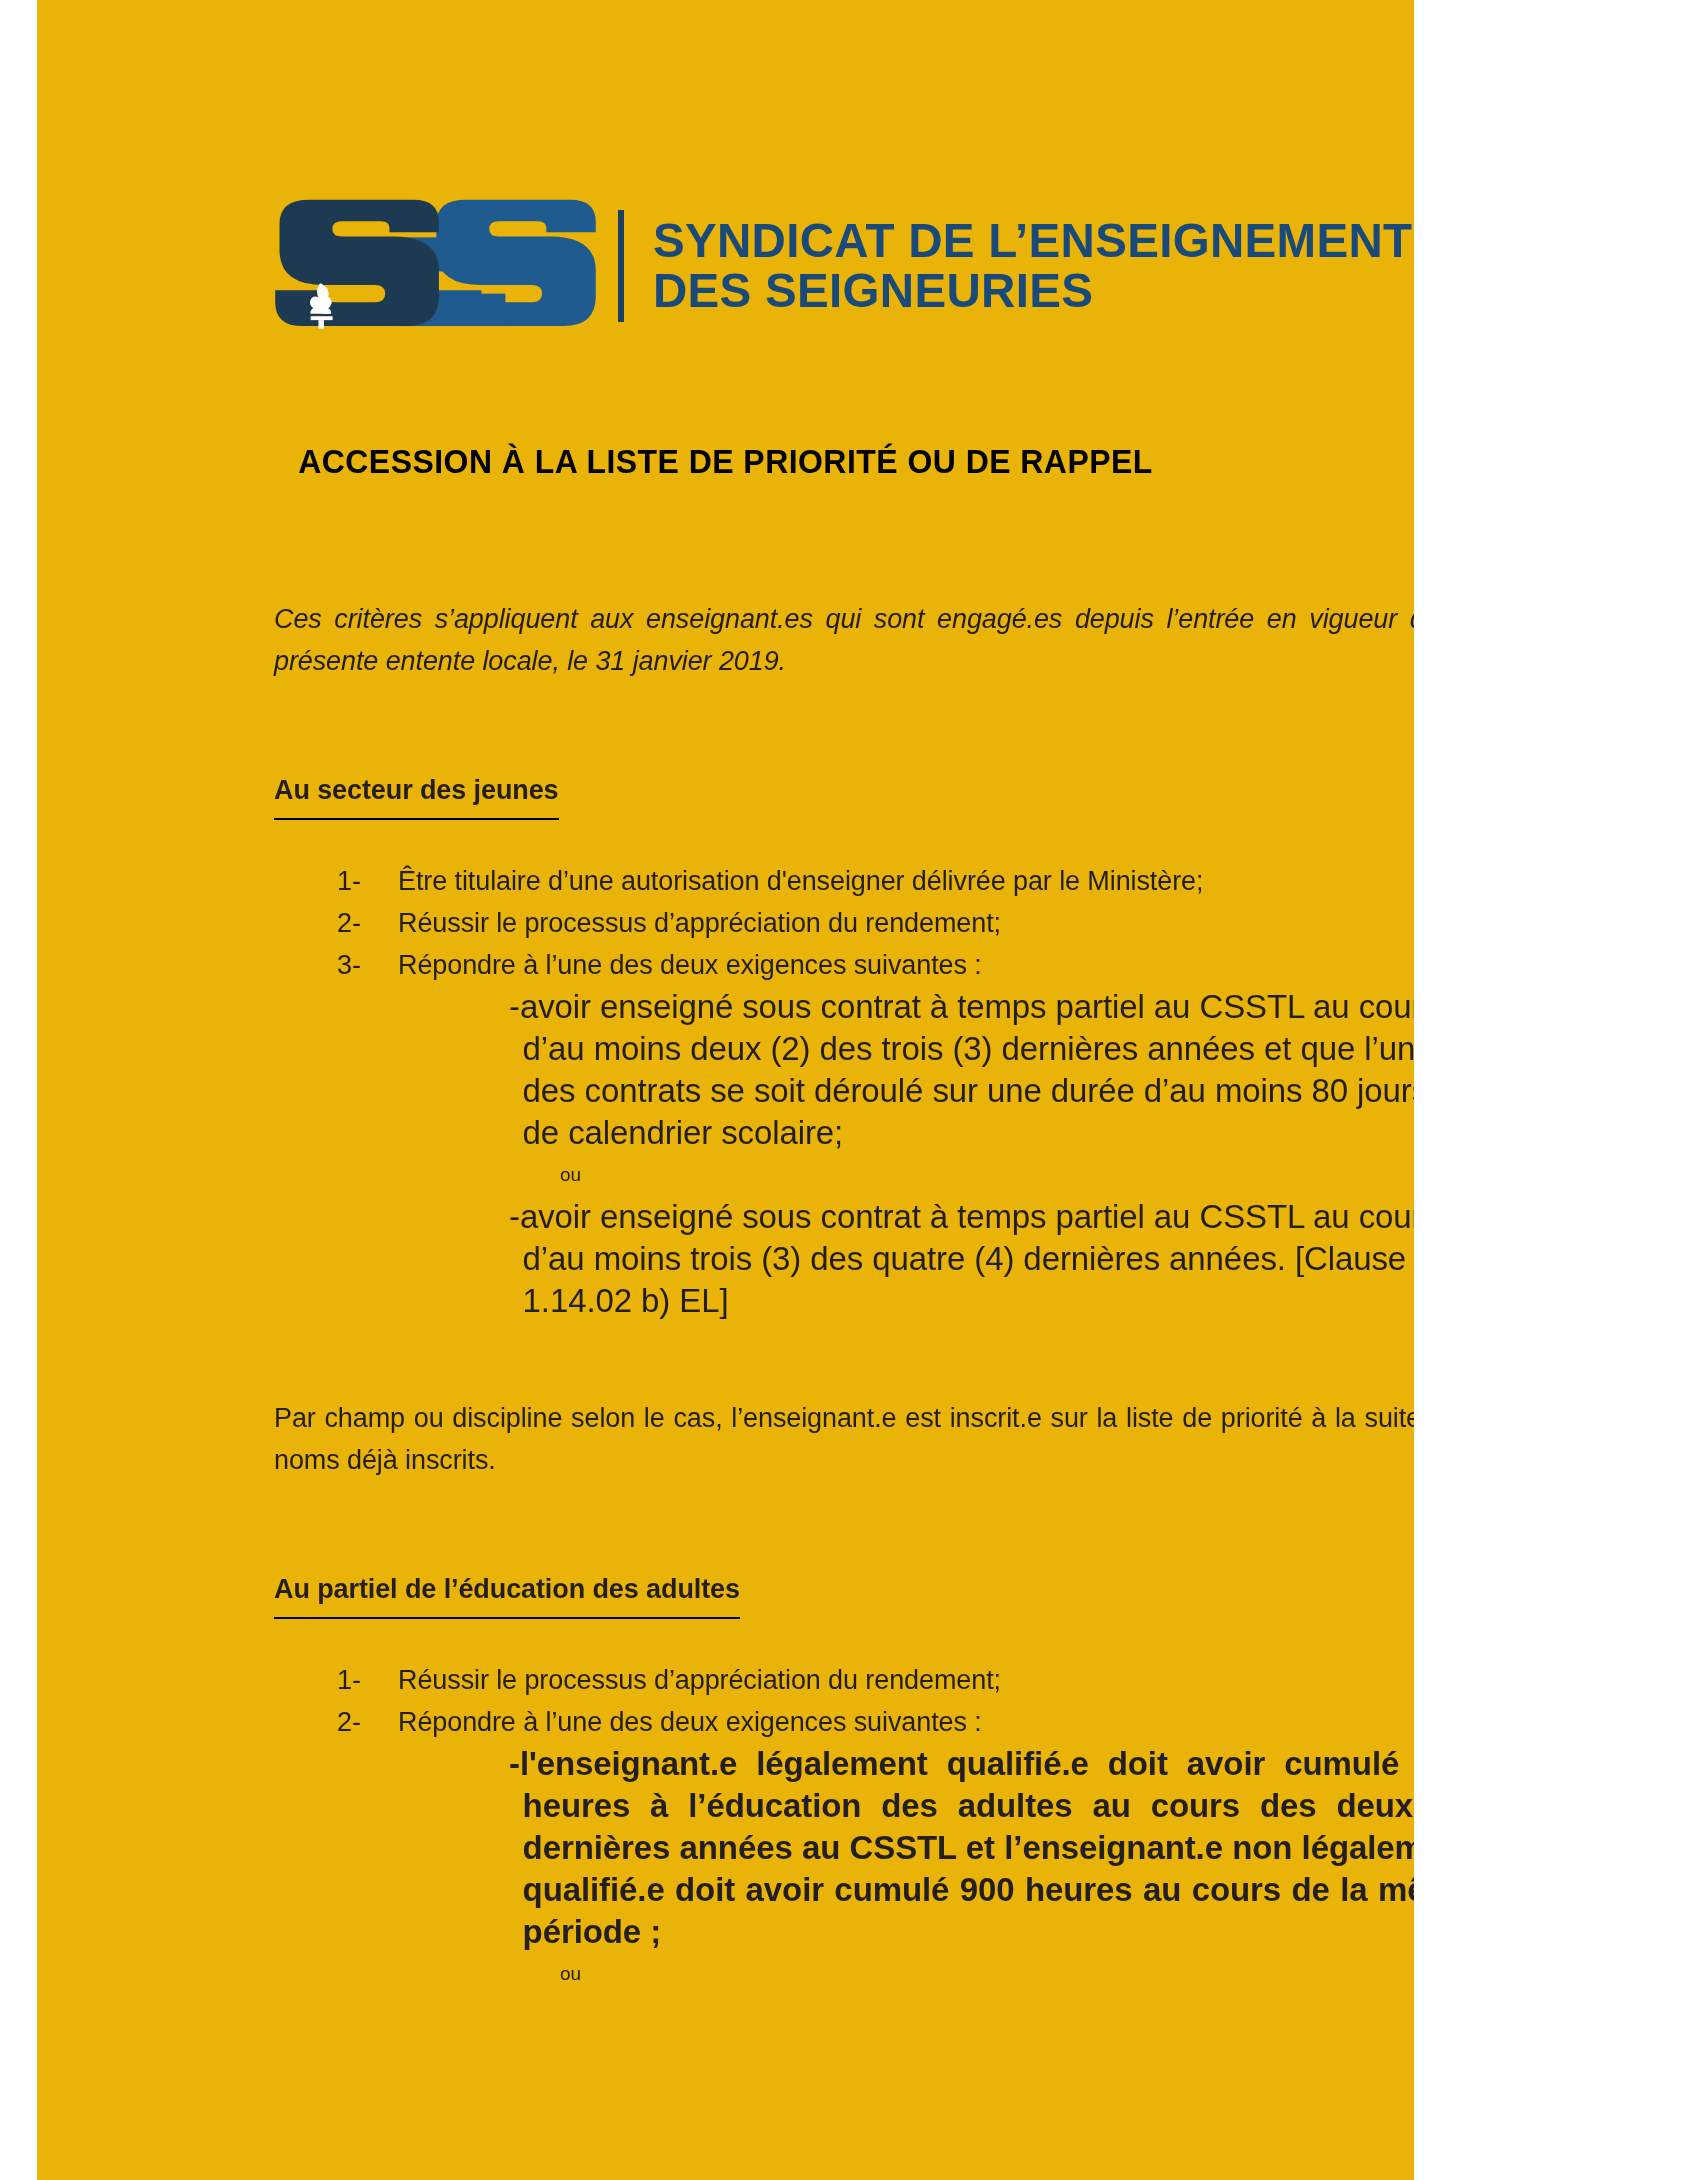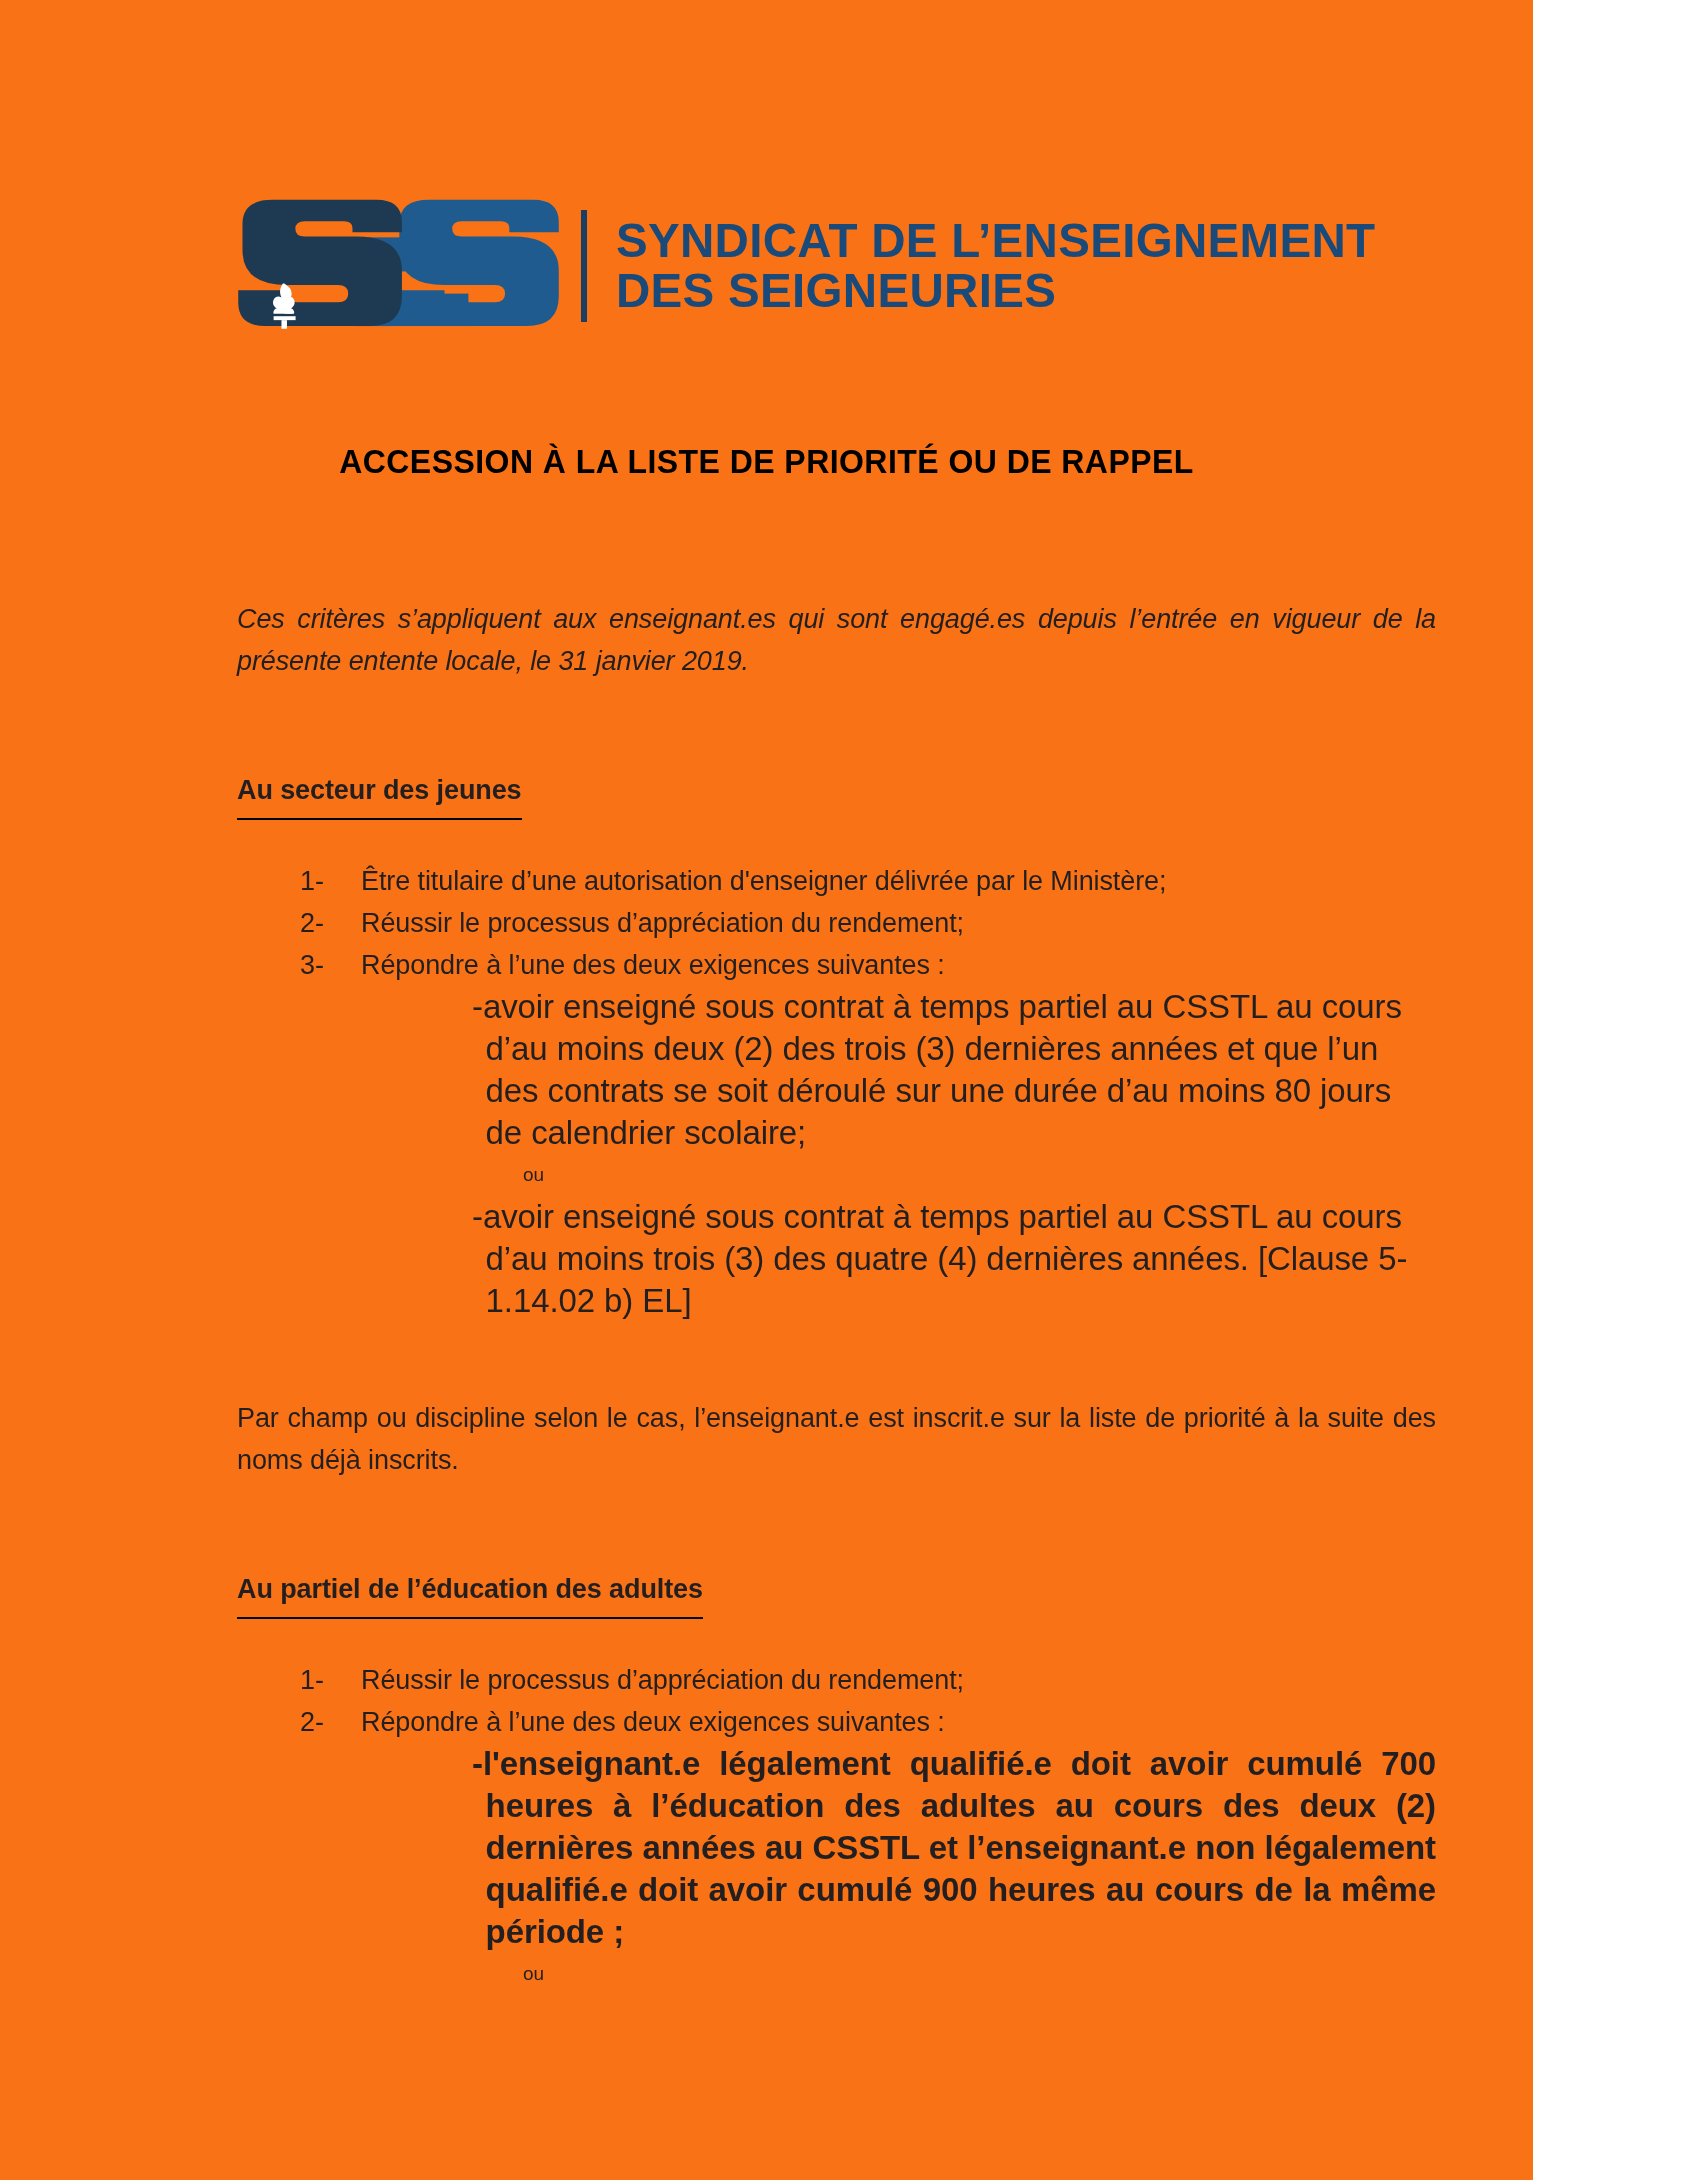--- a/index.html
+++ b/index.html
@@ -11,25 +11,26 @@
   body {
     width: 1685px;
     height: 2181px;
     font-family: "Liberation Sans", sans-serif;
     color: #231f20;
     -webkit-font-smoothing: antialiased;
   }
 
   .page {
     position: relative;
-    width: 1533px;
+    width: 1377px;
     height: 2181px;
-    background: #f97316;
+    background: #eab308;
     box-sizing: border-box;
     overflow: hidden;
+    margin-left: 37px;
   }
 
   
   .logo-block {
     position: absolute;
     left: 228px;
     top: 189px;
     display: flex;
     align-items: center;
     height: 153px;

